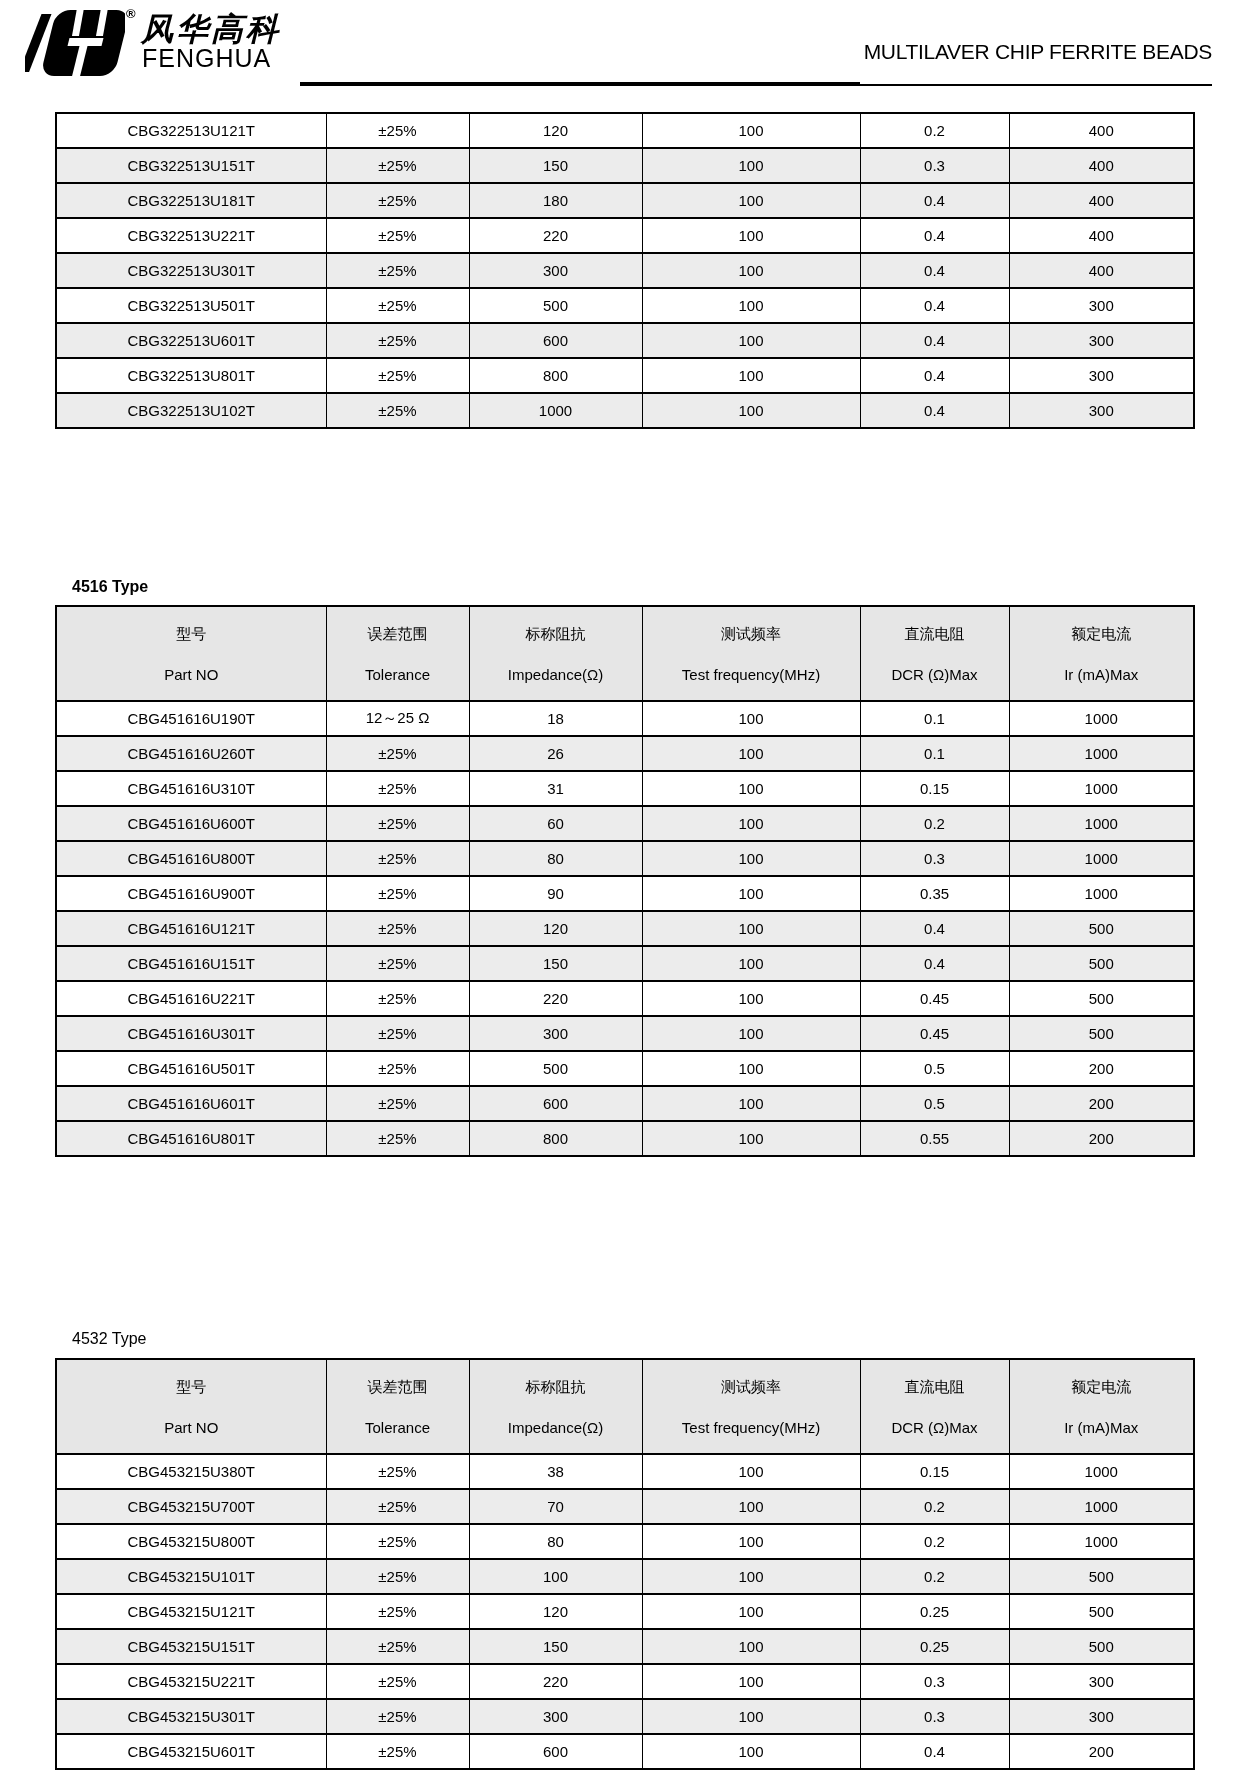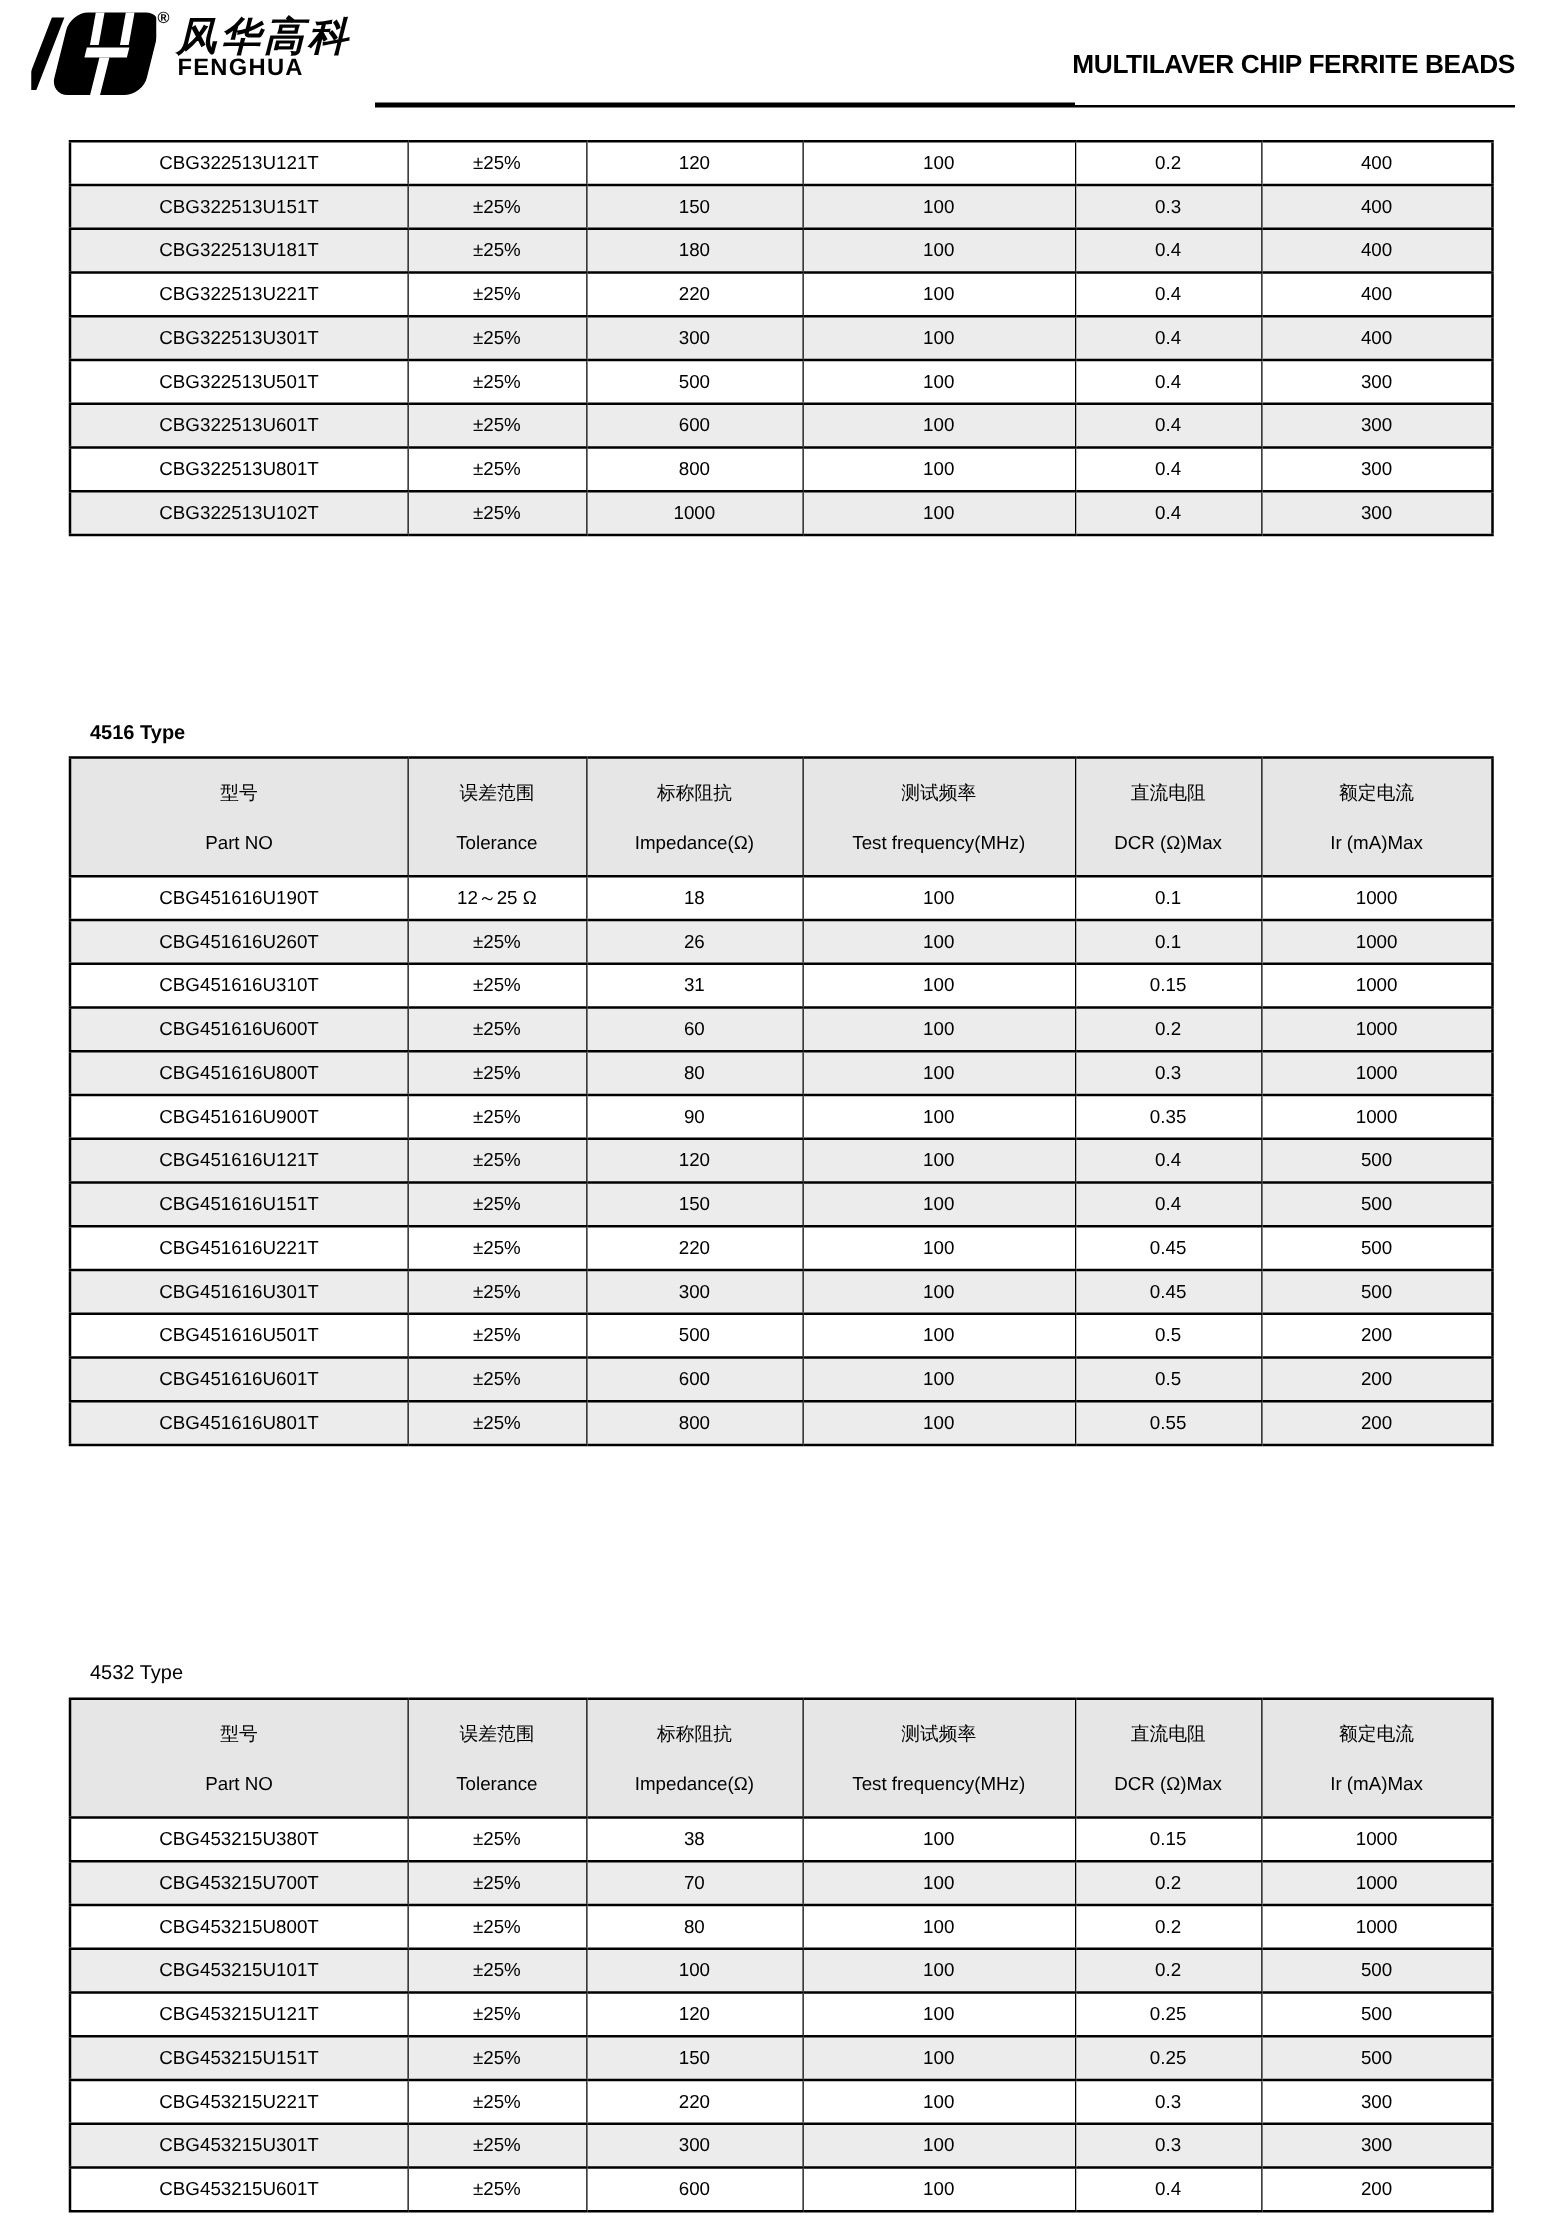--- a/index.html
+++ b/index.html
@@ -3,22 +3,22 @@
 <meta charset="utf-8">
 <style>
   * { margin:0; padding:0; box-sizing:border-box; }
   body { background:#fff; font-family:"Liberation Sans","DejaVu Sans",sans-serif; color:#000; }
   .sheet { position:relative; width:1237px; height:1792px; background:#fff; overflow:hidden; }
 
   
   .logo-mark { position:absolute; left:25px; top:8px; }
   .logo-reg { position:absolute; left:126px; top:6px; font-size:13px; font-weight:bold; }
   .logo-cn { position:absolute; left:141px; top:8px; font-size:32px; font-weight:bold; letter-spacing:3px;font-style:italic; }
-  .logo-en { position:absolute; left:142px; top:44px; font-size:19px; font-weight:bold; letter-spacing:1px; }
-  .page-title { position:absolute; right:25px; top:40px; font-size:21px; font-weight:bold; letter-spacing:-0.3px; }
+  .logo-en { position:absolute; left:142px; top:44px; font-size:25px; font-weight:normal; letter-spacing:1px; }
+  .page-title { position:absolute; right:25px; top:40px; font-size:21px; font-weight:normal; letter-spacing:-0.3px; }
   .rule-thick { position:absolute; left:300px; top:82px; width:560px; height:4px; background:#000; }
   .rule-thin  { position:absolute; left:860px; top:84px; width:352px; height:2px; background:#000; }
 
   
   .section-label { position:absolute; left:72px; font-size:16px; }
   .lbl-4516 { top:578px;font-weight:bold; }
   .lbl-4532 { top:1330px; }
 
   
   table { border-collapse:collapse; table-layout:fixed; width:1138px; position:absolute; left:55px; background:#fff; }

